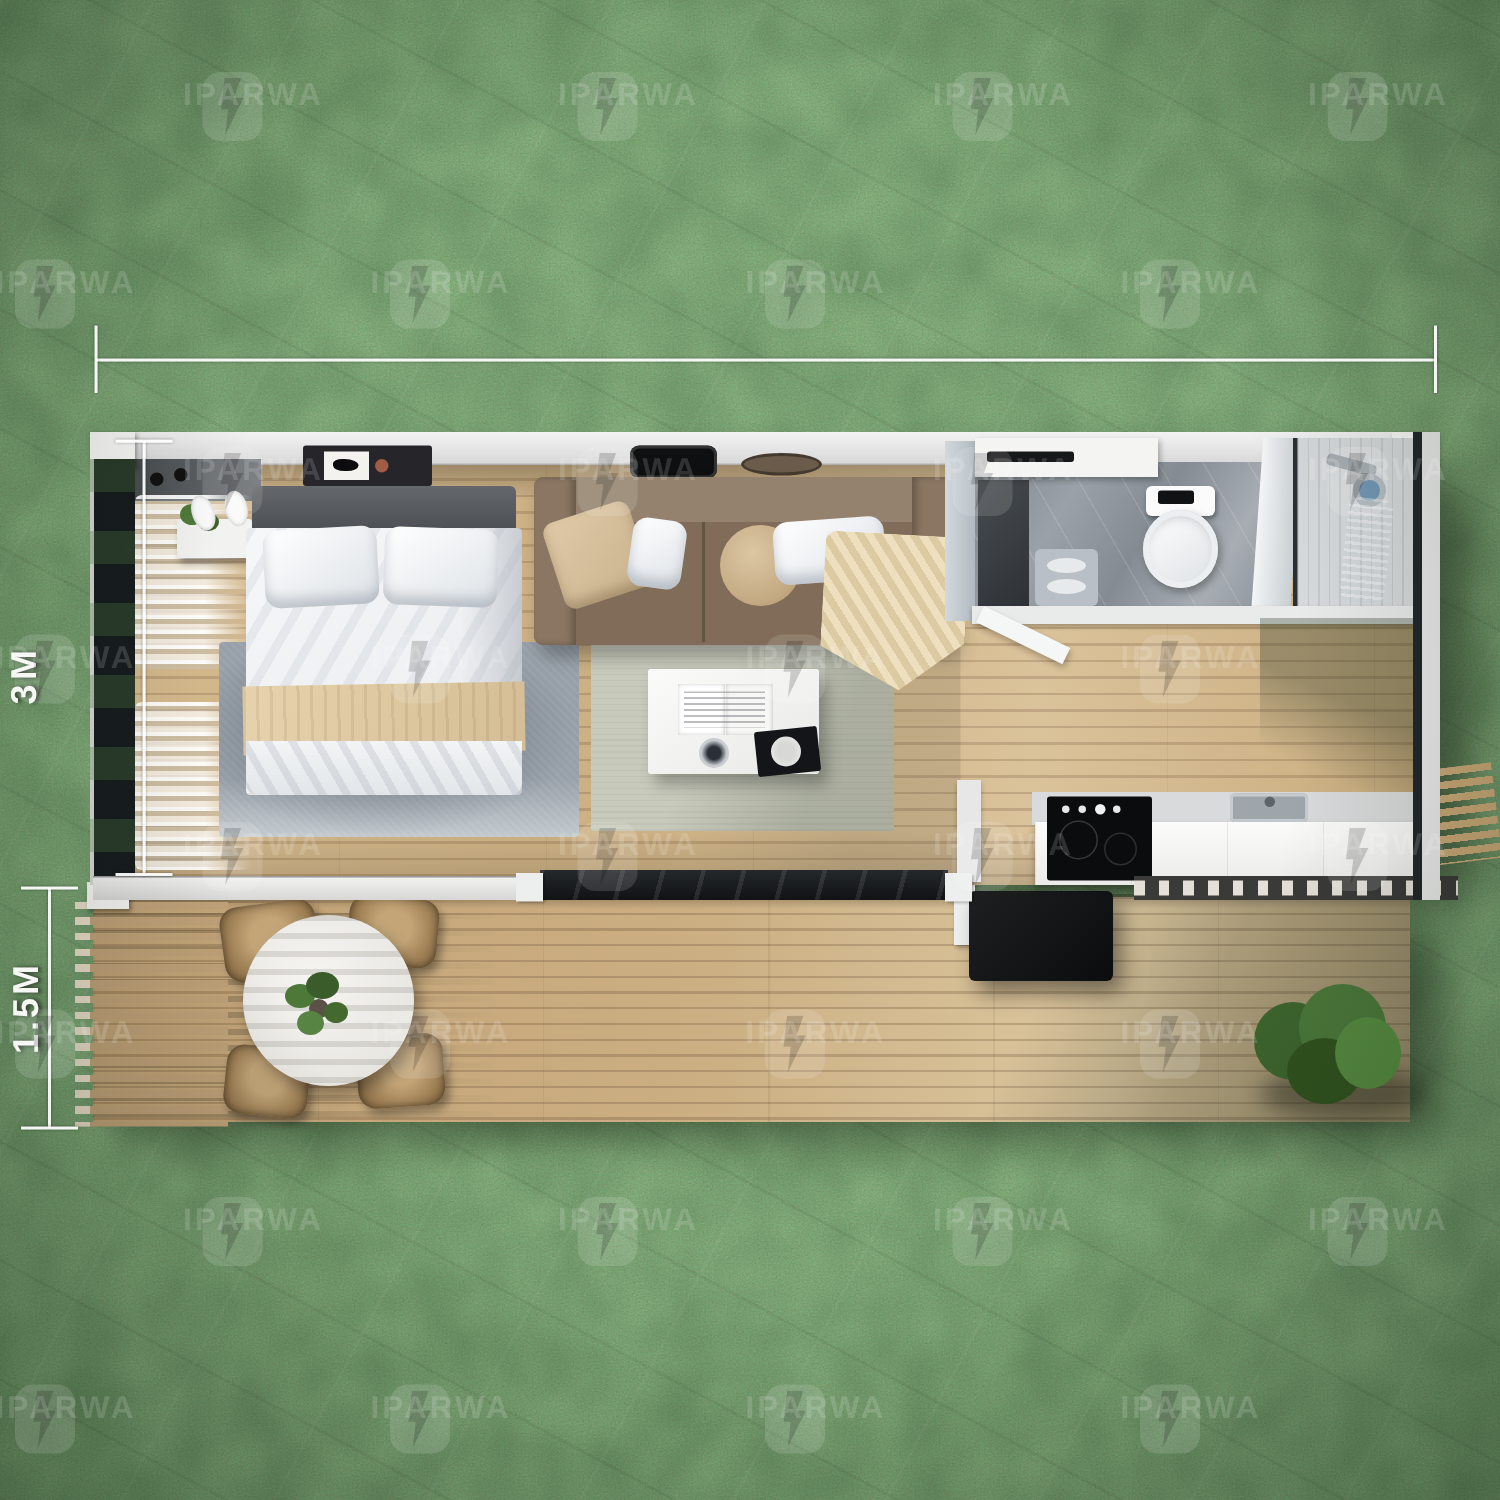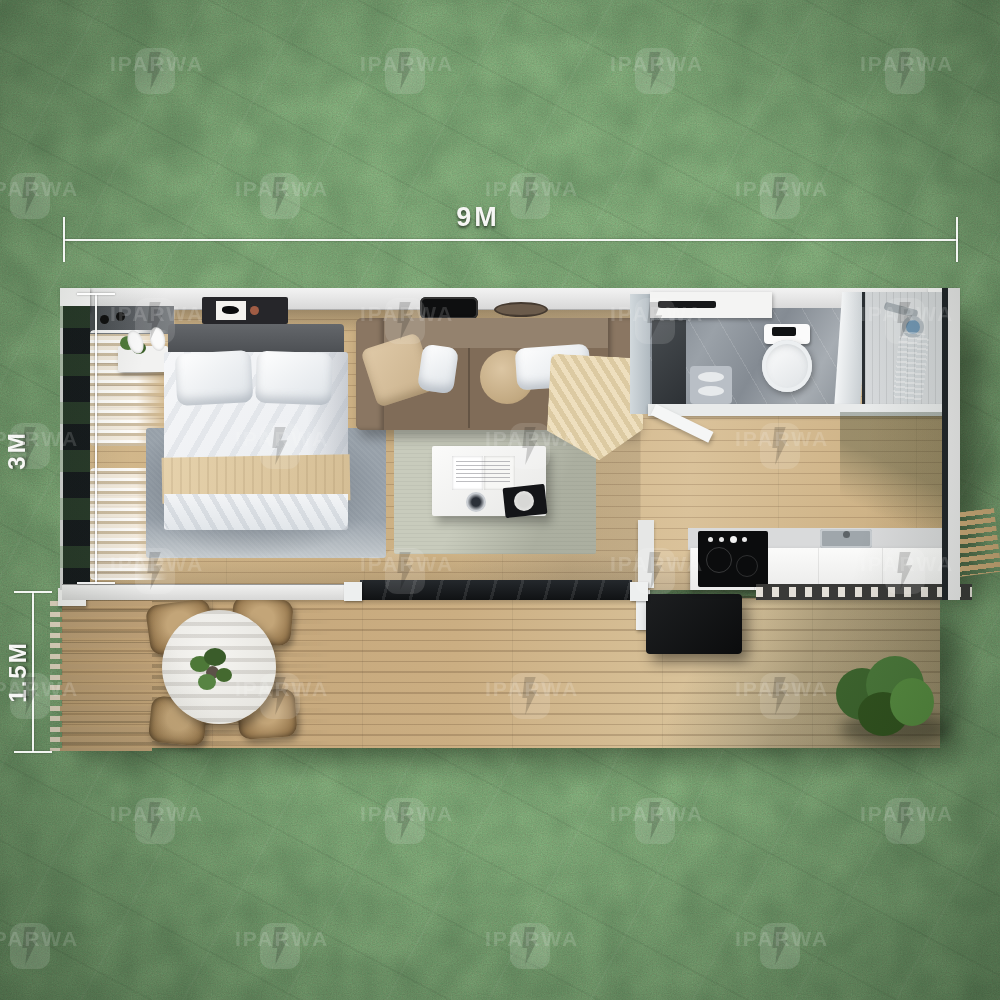--- a/index.html
+++ b/index.html
@@ -25,21 +25,21 @@
   
   .dim{background:rgba(255,255,255,.92);box-shadow:0 0 2px rgba(0,0,0,.4);z-index:55;}
   .dim-label{color:#f6f6f4;font-weight:bold;font-size:27px;letter-spacing:3px;
       text-align:center;text-shadow:0 2px 3px rgba(0,0,0,.6);z-index:55;}
   
   .wm{width:90px;text-align:center;z-index:60;pointer-events:none;}
   .wm-glyph{position:relative;left:25px;top:0;width:40px;height:46px;
       background:rgba(255,255,255,.13);border-radius:12px;}
   .wm-bolt{inset:4px 8px;background:rgba(0,0,0,.17);
       clip-path:polygon(62% 0,28% 0,18% 55%,38% 55%,30% 100%,80% 35%,54% 35%,74% 0);}
-  .wm-text{position:relative;top:4px;left:0;width:90px;font-size:21px;font-weight:bold;
+  .wm-text{position:relative;top:4px;left:12px;width:90px;font-size:21px;font-weight:bold;
       letter-spacing:2px;color:rgba(255,255,255,.15);}
   .pillow{border-radius:10px;background:linear-gradient(145deg,#ffffff,#dde2e7);
       box-shadow:inset 0 -6px 8px rgba(125,135,148,.4);}
   .chair{background:radial-gradient(circle at 50% 45%, #c3a578 30%, #97784e 75%, #7b5f3c);
       border-radius:12px;box-shadow:inset 0 0 6px rgba(0,0,0,.5), 3px 4px 6px rgba(0,0,0,.35);}
   .leaf{border-radius:50%;}
 </style>
 </head>
 <body>
 
@@ -231,21 +231,20 @@
   <div style="left:630px;top:582px;width:18px;height:19px;background:#edefef;box-shadow:1px 1px 2px rgba(0,0,0,.35);"></div>
   <div style="left:756px;top:584px;width:216px;height:16px;background:#3a3a38;">
     <div style="left:0;top:3px;width:216px;height:10px;background:repeating-linear-gradient(to right,#e4e0d8 0 7px, rgba(0,0,0,0) 7px 16.5px);"></div>
   </div>
 
   <div style="left:942px;top:288px;width:18px;height:312px;background:linear-gradient(to right,#22272b 0 6px,#eaeaea 6px);"></div>
 
   <div class="dim" style="left:64px;top:239px;width:894px;height:2px;"></div>
   <div class="dim" style="left:63px;top:217px;width:2px;height:45px;"></div>
   <div class="dim" style="left:956px;top:217px;width:2px;height:45px;"></div>
-  <div class="dim-label" style="left:408px;top:202px;width:140px;">9M</div>
 
   <div class="dim" style="left:95px;top:294px;width:2px;height:290px;"></div>
   <div class="dim" style="left:77px;top:293px;width:38px;height:2px;"></div>
   <div class="dim" style="left:77px;top:582px;width:38px;height:2px;"></div>
   <div class="dim-label" style="left:-18px;top:436px;width:70px;transform:rotate(-90deg);font-size:24px;">3M</div>
 
   <div class="dim" style="left:32px;top:592px;width:2px;height:160px;"></div>
   <div class="dim" style="left:14px;top:591px;width:38px;height:2px;"></div>
   <div class="dim" style="left:14px;top:751px;width:38px;height:2px;"></div>
   <div class="dim-label" style="left:-22px;top:658px;width:80px;transform:rotate(-90deg);font-size:24px;letter-spacing:2px;">1.5M</div>

